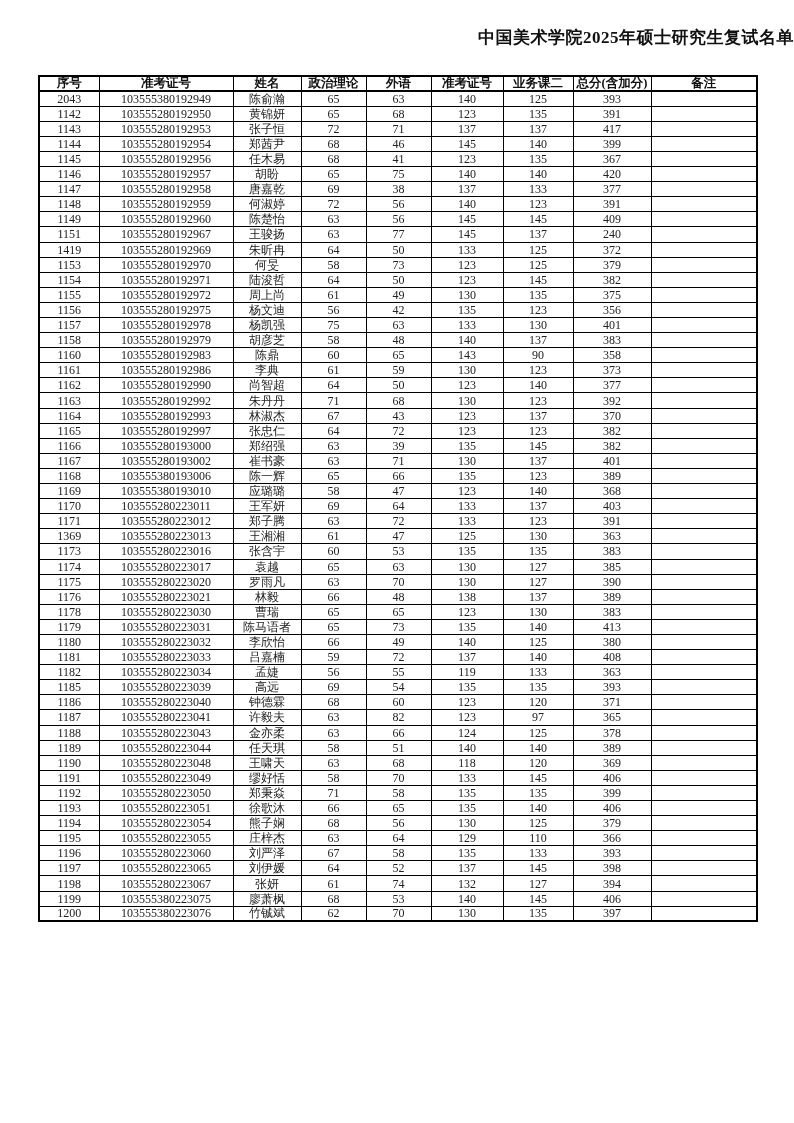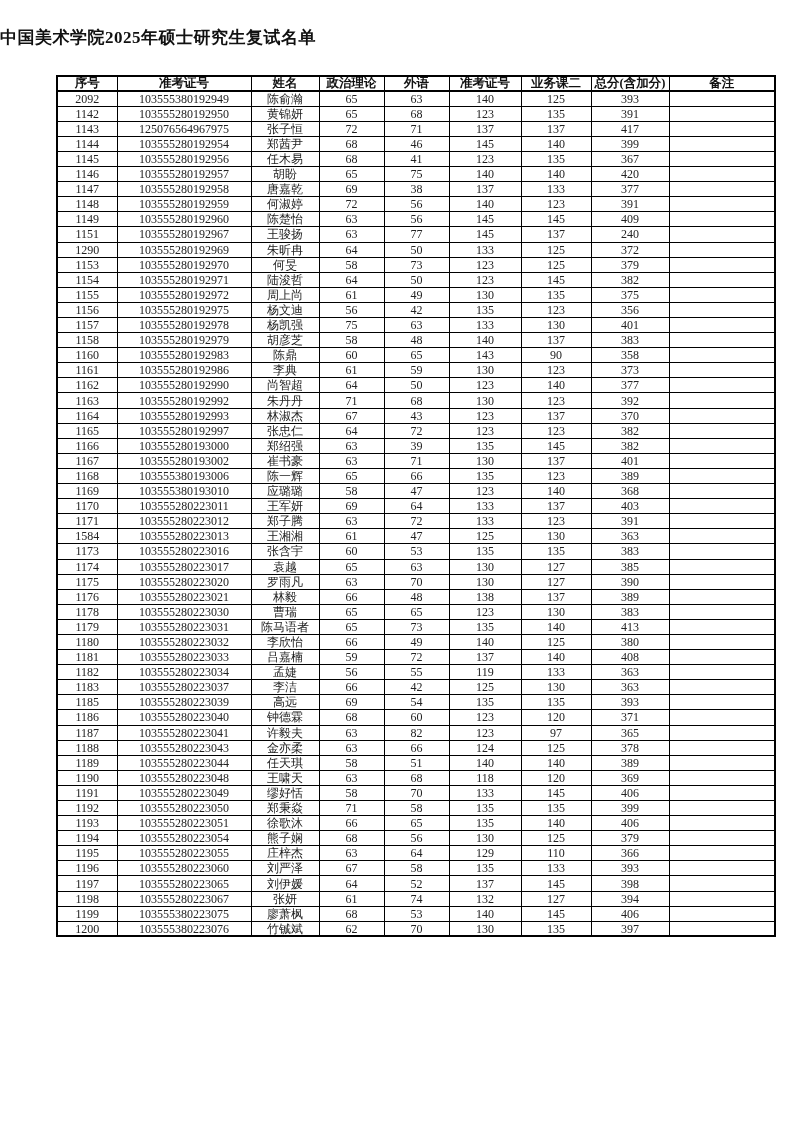--- a/index.html
+++ b/index.html
@@ -6,29 +6,29 @@
   html, body {
     width: 794px; height: 1123px;
     background: #ffffff;
     font-family: "Liberation Serif", "DejaVu Serif", serif;
     color: #1c1c1c;
   }
   .page { position: relative; width: 794px; height: 1123px; overflow: hidden; }
   .doc-title {
     position: absolute;
     top: 26px; left: 0; width: 100%;
-    text-align: left;
+    text-align: right;
     font-size: 17px;
     font-weight: bold;
     color: #111;
     letter-spacing: 0.5px;
   }
   table.score-table {
     position: absolute;
-    left: 56px; top: 75px;
+    left: 38px; top: 75px;
     width: 718px;
     border-collapse: collapse;
     table-layout: fixed;
     padding-left: 18px;
   }
   table.score-table col.c-xh  { width: 60px; }
   table.score-table col.c-zkz { width: 134px; }
   table.score-table col.c-xm  { width: 68px; }
   table.score-table col.c-zz  { width: 65px; }
   table.score-table col.c-wy  { width: 65px; }
@@ -83,21 +83,21 @@
           <th>政治理论</th>
           <th>外语</th>
           <th>准考证号</th>
           <th>业务课二</th>
           <th>总分(含加分)</th>
           <th>备注</th>
         </tr>
     </thead>
     <tbody id="table-body">
         <tr>
-          <td class="num">2092</td>
+          <td class="num">2043</td>
           <td class="num">103555380192949</td>
           <td>陈俞瀚</td>
           <td class="num">65</td>
           <td class="num">63</td>
           <td class="num">140</td>
           <td class="num">125</td>
           <td class="num">393</td>
           <td class="num"></td>
         </tr>
         <tr>
@@ -106,21 +106,21 @@
           <td>黄锦妍</td>
           <td class="num">65</td>
           <td class="num">68</td>
           <td class="num">123</td>
           <td class="num">135</td>
           <td class="num">391</td>
           <td class="num"></td>
         </tr>
         <tr>
           <td class="num">1143</td>
-          <td class="num">125076564967975</td>
+          <td class="num">103555280192953</td>
           <td>张子恒</td>
           <td class="num">72</td>
           <td class="num">71</td>
           <td class="num">137</td>
           <td class="num">137</td>
           <td class="num">417</td>
           <td class="num"></td>
         </tr>
         <tr>
           <td class="num">1144</td>
@@ -193,21 +193,21 @@
           <td class="num">103555280192967</td>
           <td>王骏扬</td>
           <td class="num">63</td>
           <td class="num">77</td>
           <td class="num">145</td>
           <td class="num">137</td>
           <td class="num">240</td>
           <td class="num"></td>
         </tr>
         <tr>
-          <td class="num">1290</td>
+          <td class="num">1419</td>
           <td class="num">103555280192969</td>
           <td>朱昕冉</td>
           <td class="num">64</td>
           <td class="num">50</td>
           <td class="num">133</td>
           <td class="num">125</td>
           <td class="num">372</td>
           <td class="num"></td>
         </tr>
         <tr>
@@ -402,21 +402,21 @@
           <td class="num">103555280223012</td>
           <td>郑子腾</td>
           <td class="num">63</td>
           <td class="num">72</td>
           <td class="num">133</td>
           <td class="num">123</td>
           <td class="num">391</td>
           <td class="num"></td>
         </tr>
         <tr>
-          <td class="num">1584</td>
+          <td class="num">1369</td>
           <td class="num">103555280223013</td>
           <td>王湘湘</td>
           <td class="num">61</td>
           <td class="num">47</td>
           <td class="num">125</td>
           <td class="num">130</td>
           <td class="num">363</td>
           <td class="num"></td>
         </tr>
         <tr>
@@ -512,31 +512,20 @@
           <td class="num">103555280223034</td>
           <td>孟婕</td>
           <td class="num">56</td>
           <td class="num">55</td>
           <td class="num">119</td>
           <td class="num">133</td>
           <td class="num">363</td>
           <td class="num"></td>
         </tr>
         <tr>
-          <td class="num">1183</td>
-          <td class="num">103555280223037</td>
-          <td>李洁</td>
-          <td class="num">66</td>
-          <td class="num">42</td>
-          <td class="num">125</td>
-          <td class="num">130</td>
-          <td class="num">363</td>
-          <td class="num"></td>
-        </tr>
-        <tr>
           <td class="num">1185</td>
           <td class="num">103555280223039</td>
           <td>高远</td>
           <td class="num">69</td>
           <td class="num">54</td>
           <td class="num">135</td>
           <td class="num">135</td>
           <td class="num">393</td>
           <td class="num"></td>
         </tr>

